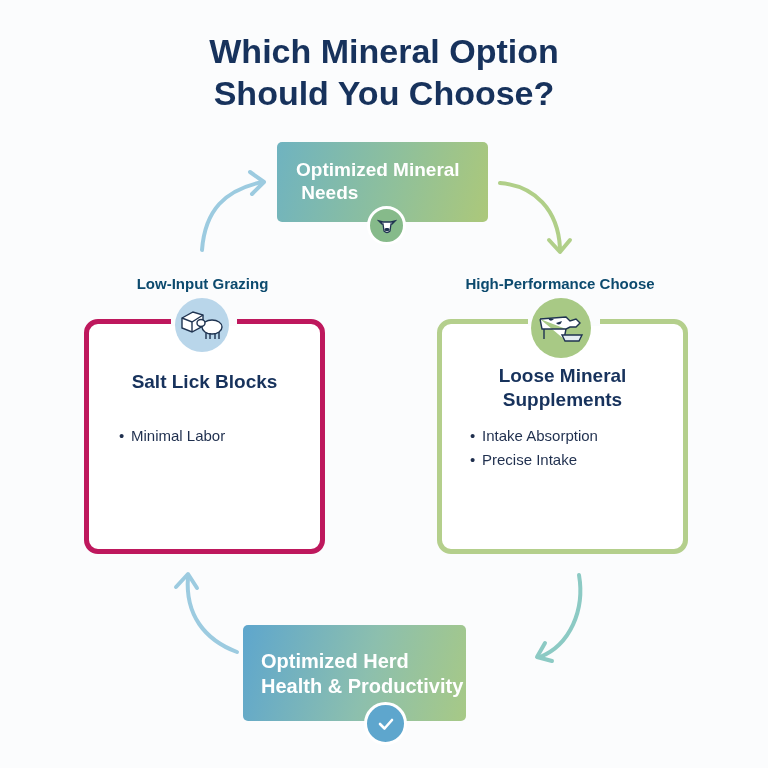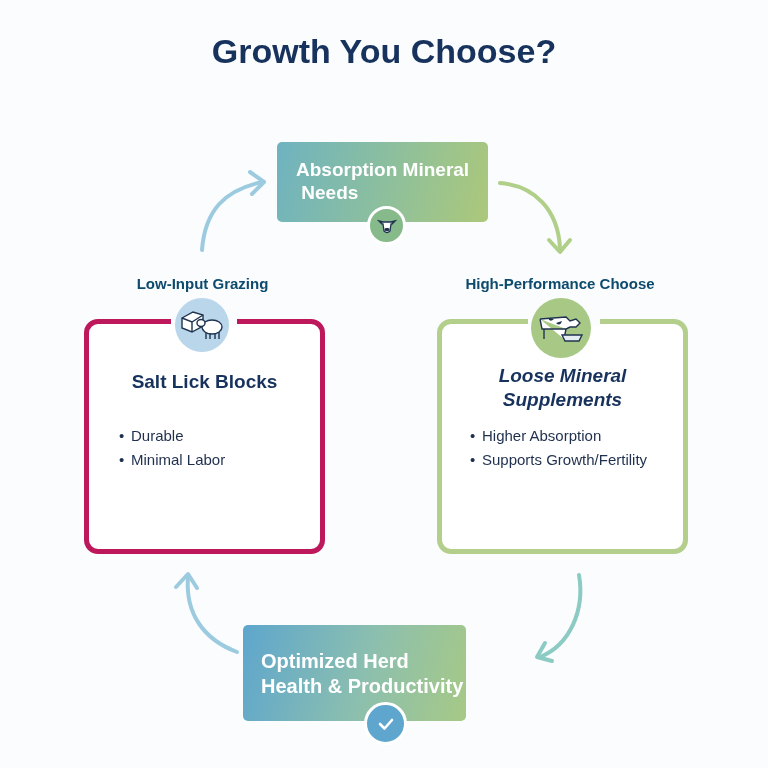--- a/index.html
+++ b/index.html
@@ -58,21 +58,22 @@
       font-weight: bold; font-size: 20px; line-height: 25px; white-space: pre;
     }
     .badge.bottom { left: 364px; top: 702px; width: 37px; height: 37px;
       background: #5ea6cd; border: 3px solid #fff; }
     svg.arrows { position: absolute; left: 0; top: 0; }
   </style>
 </head>
 <body>
 
 <div class="title">
-  <div>Growth You Choose?</div>
+  <div>Which Mineral Option</div>
+  <div>Should You Choose?</div>
 </div>
 
 <svg class="arrows" width="768" height="768">
   <g fill="none" stroke="#9ccbe0" stroke-width="4" stroke-linecap="round" stroke-linejoin="round">
     <path d="M202 250 C 205 210, 225 190, 262 182"></path>
     <path d="M250 172 L264 182 L252 194"></path>
   </g>
   <g fill="none" stroke="#b0cf88" stroke-width="4" stroke-linecap="round" stroke-linejoin="round">
     <path d="M500 183 C 535 186, 558 210, 560 248"></path>
     <path d="M549 240 L560 252 L570 240"></path>
@@ -81,58 +82,57 @@
     <path d="M579 575 C 585 610, 570 645, 540 657"></path>
     <path d="M545 643 L537 657 L552 661"></path>
   </g>
   <g fill="none" stroke="#9ccbe0" stroke-width="4" stroke-linecap="round" stroke-linejoin="round">
     <path d="M237 652 C 205 640, 185 615, 188 577"></path>
     <path d="M176 587 L188 574 L197 588"></path>
   </g>
 </svg>
 
 <div class="top-box">
-  <div class="txt">Absorption Mineral
+  <div class="txt">Optimized Mineral
  Needs</div>
 </div>
 <div class="badge top">
   <svg width="20" height="20" viewBox="0 0 20 20">
     <path d="M2 5 L6 6 L14 6 L18 5 L15 8 L14 8 L13 15 Q10 18 7 15 L6 8 L5 8 Z" fill="#fff" stroke="#1f3350" stroke-width="1.3"></path>
     <rect x="7.5" y="12" width="5" height="3" rx="1.5" fill="#1f3350"></rect>
   </svg>
 </div>
 
 <div class="sublabel" style="left:110px; top:275px; width:185px;">Low-Input Grazing</div>
 <div class="sublabel" style="left:440px; top:275px; width:240px;">High-Performance Choose</div>
 
 <div class="card left">
   <div class="gap" style="left:82px; width:66px;"></div>
   <div class="heading" style="top:46px;">Salt Lick Blocks</div>
   <ul style="left:30px; top:100px;">
-    <li>Durable</li>
     <li>Minimal Labor</li>
   </ul>
 </div>
 <div class="badge left">
   <svg width="46" height="34" viewBox="0 0 46 34">
     <path d="M3 10 L14 4 L24 7 L24 18 L13 24 L3 20 Z" fill="#fff" stroke="#1f3350" stroke-width="1.4"></path>
     <path d="M3 10 L13 14 L24 7 M13 14 L13 24" fill="none" stroke="#1f3350" stroke-width="1.4"></path>
     <ellipse cx="33" cy="19" rx="10" ry="7" fill="#fff" stroke="#1f3350" stroke-width="1.4"></ellipse>
     <ellipse cx="22" cy="15" rx="4" ry="3.5" fill="#fff" stroke="#1f3350" stroke-width="1.4"></ellipse>
     <path d="M27 25 L27 31 M31 25 L31 31 M36 25 L36 31 M40 24 L40 31" stroke="#1f3350" stroke-width="1.4"></path>
   </svg>
 </div>
 
 <div class="card right">
   <div class="gap" style="left:86px; width:72px;"></div>
-  <div class="heading" style="top:40px;font-style:italic;">Loose Mineral
+  <div class="heading" style="top:40px;">Loose Mineral
 Supplements</div>
   <ul style="left:28px; top:100px;">
-    <li>Higher Absorption</li>
-    <li>Supports Growth/Fertility</li>
+    <li>Intake Absorption</li>
+    <li>Precise Intake</li>
   </ul>
 </div>
 <div class="badge right">
   <svg width="50" height="38" viewBox="0 0 50 38">
     <path d="M4 10 L30 8 L34 12 L40 10 L44 14 L40 18 L34 18 L30 20 L28 30 M8 20 L8 30 M4 10 L6 20 L30 20" fill="#fff" stroke="#1f3350" stroke-width="1.4"></path>
     <path d="M12 9 Q14 14 18 10 Z M20 14 Q24 18 26 12 Z" fill="#1f3350"></path>
     <path d="M26 26 L46 26 L43 32 L29 32 Z" fill="#e6eef4" stroke="#1f3350" stroke-width="1.4"></path>
   </svg>
 </div>
 

